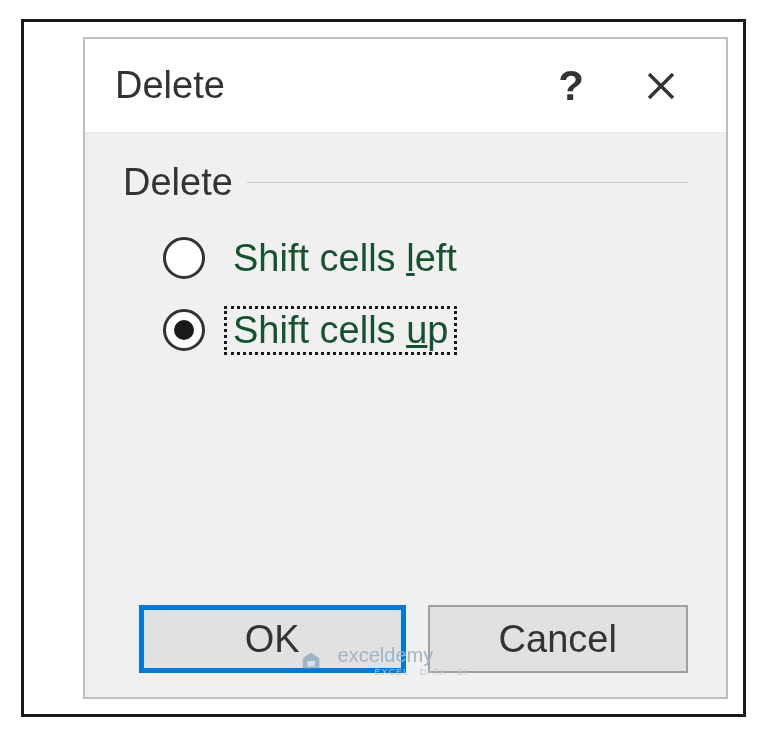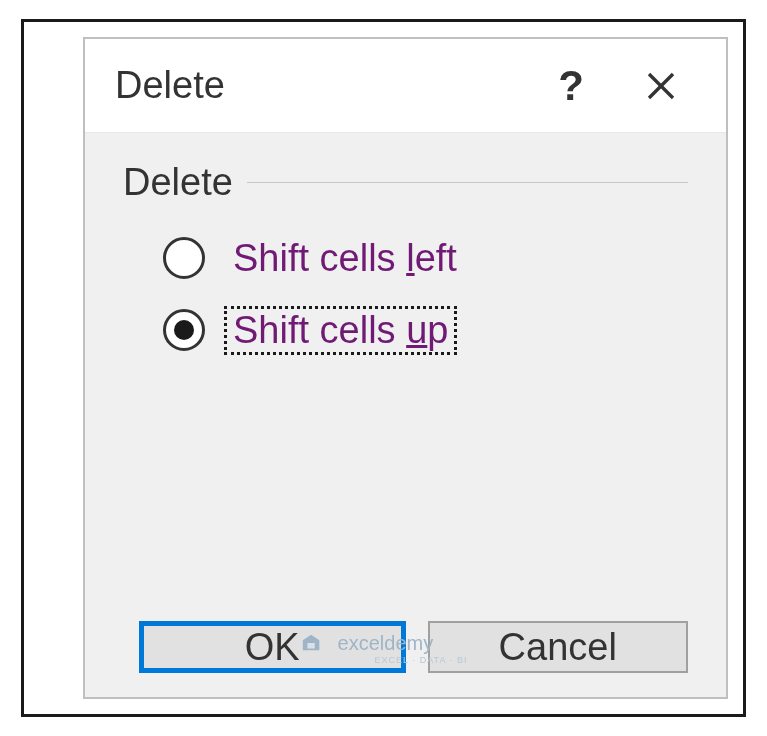--- a/index.html
+++ b/index.html
@@ -114,58 +114,58 @@
       height: 20px;
       border-radius: 50%;
       background: #1a1a1a;
       display: none;
     }
     .radio-item.selected .radio-dot {
       display: block;
     }
     .radio-label {
       font-size: 38px;
-      color: #701a75;
+      color: #14532d;
       padding: 2px 8px;
     }
     .radio-item.focused .radio-label {
       outline: 3px dotted #1a1a1a;
       outline-offset: -2px;
     }
     .access-underline {
       text-decoration: underline;
     }
     .button-row {
       display: flex;
       gap: 22px;
       margin-top: auto;
       padding-left: 16px;
     }
     .btn {
       flex: 1;
-      height: 52px;
+      height: 68px;
       font-size: 38px;
       color: #333;
       background: #e1e1e1;
       border: 2px solid #a0a0a0;
       display: flex;
       align-items: center;
       justify-content: center;
       cursor: pointer;
     }
     .btn.primary {
       border: 5px solid #0078d7;
     }
     .watermark {
       position: absolute;
-      bottom: 52px;
+      bottom: 40px;
       left: 50%;
       transform: translateX(-50%);
       display: flex;
-      align-items: flex-start;
+      align-items: center;
       gap: 16px;
       font-size: 20px;
       color: #9fb5c7;
       pointer-events: none;
     }
     .watermark .sub {
       font-size: 9px;
       letter-spacing: 1px;
       display: block;
       color: #b8c8d6;

